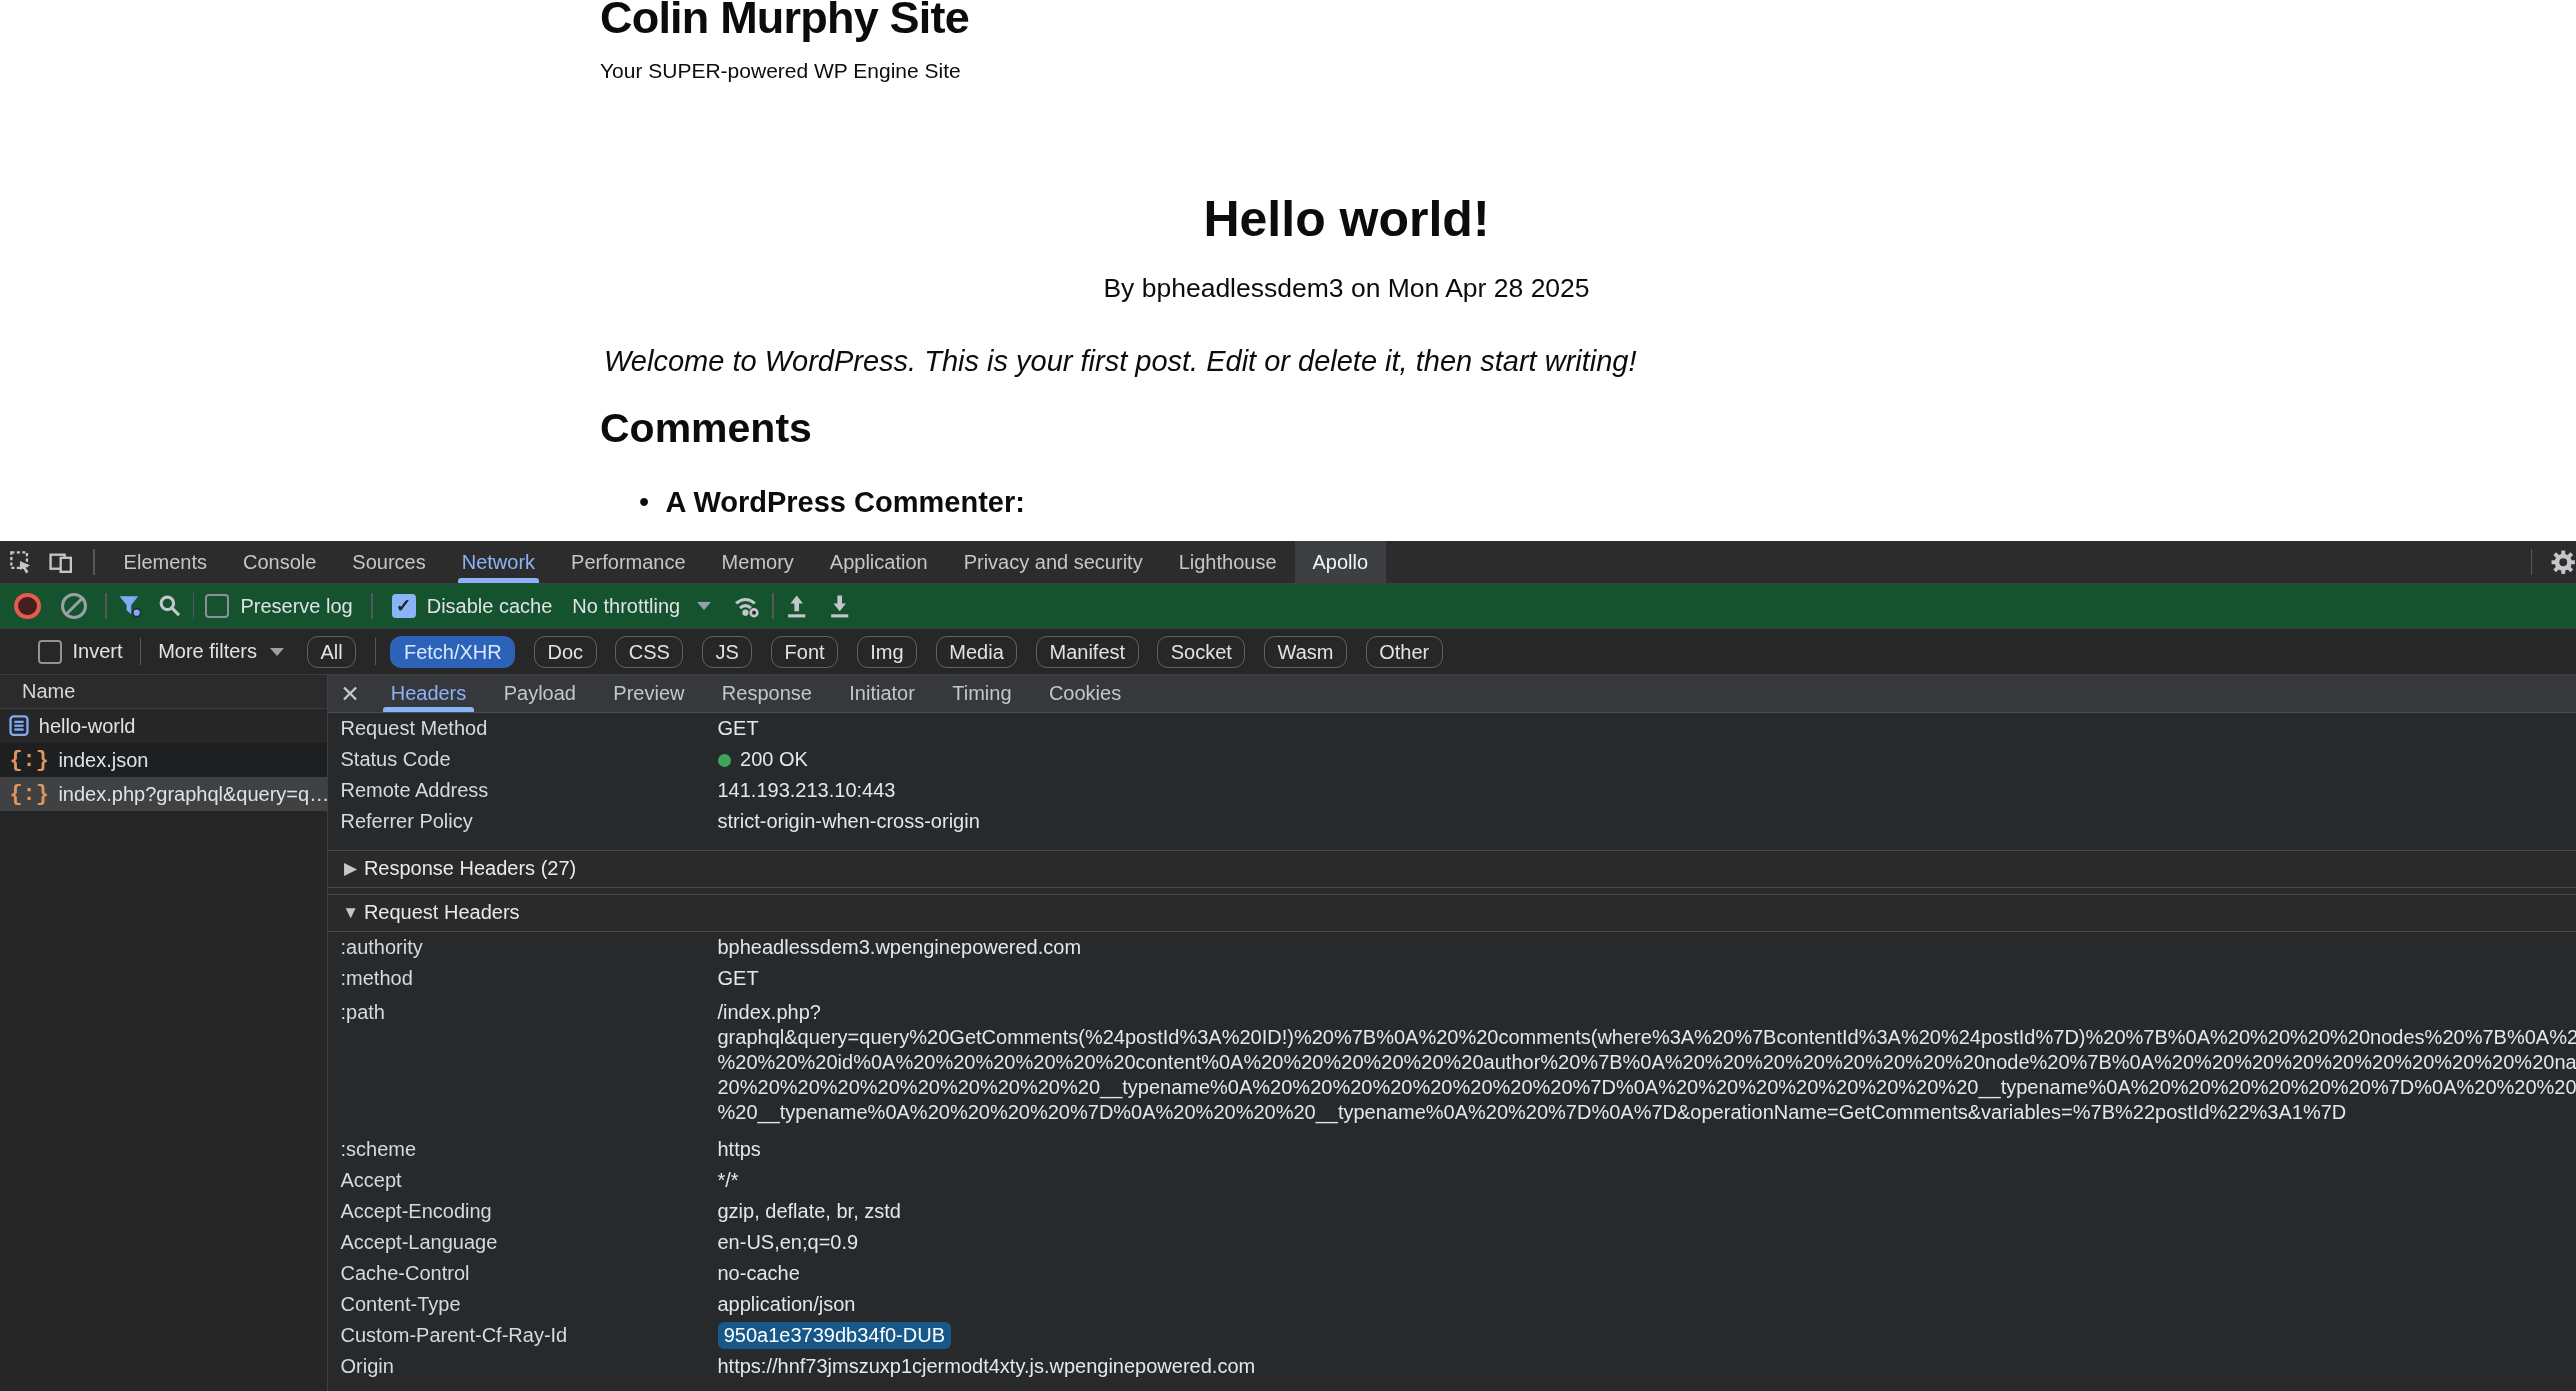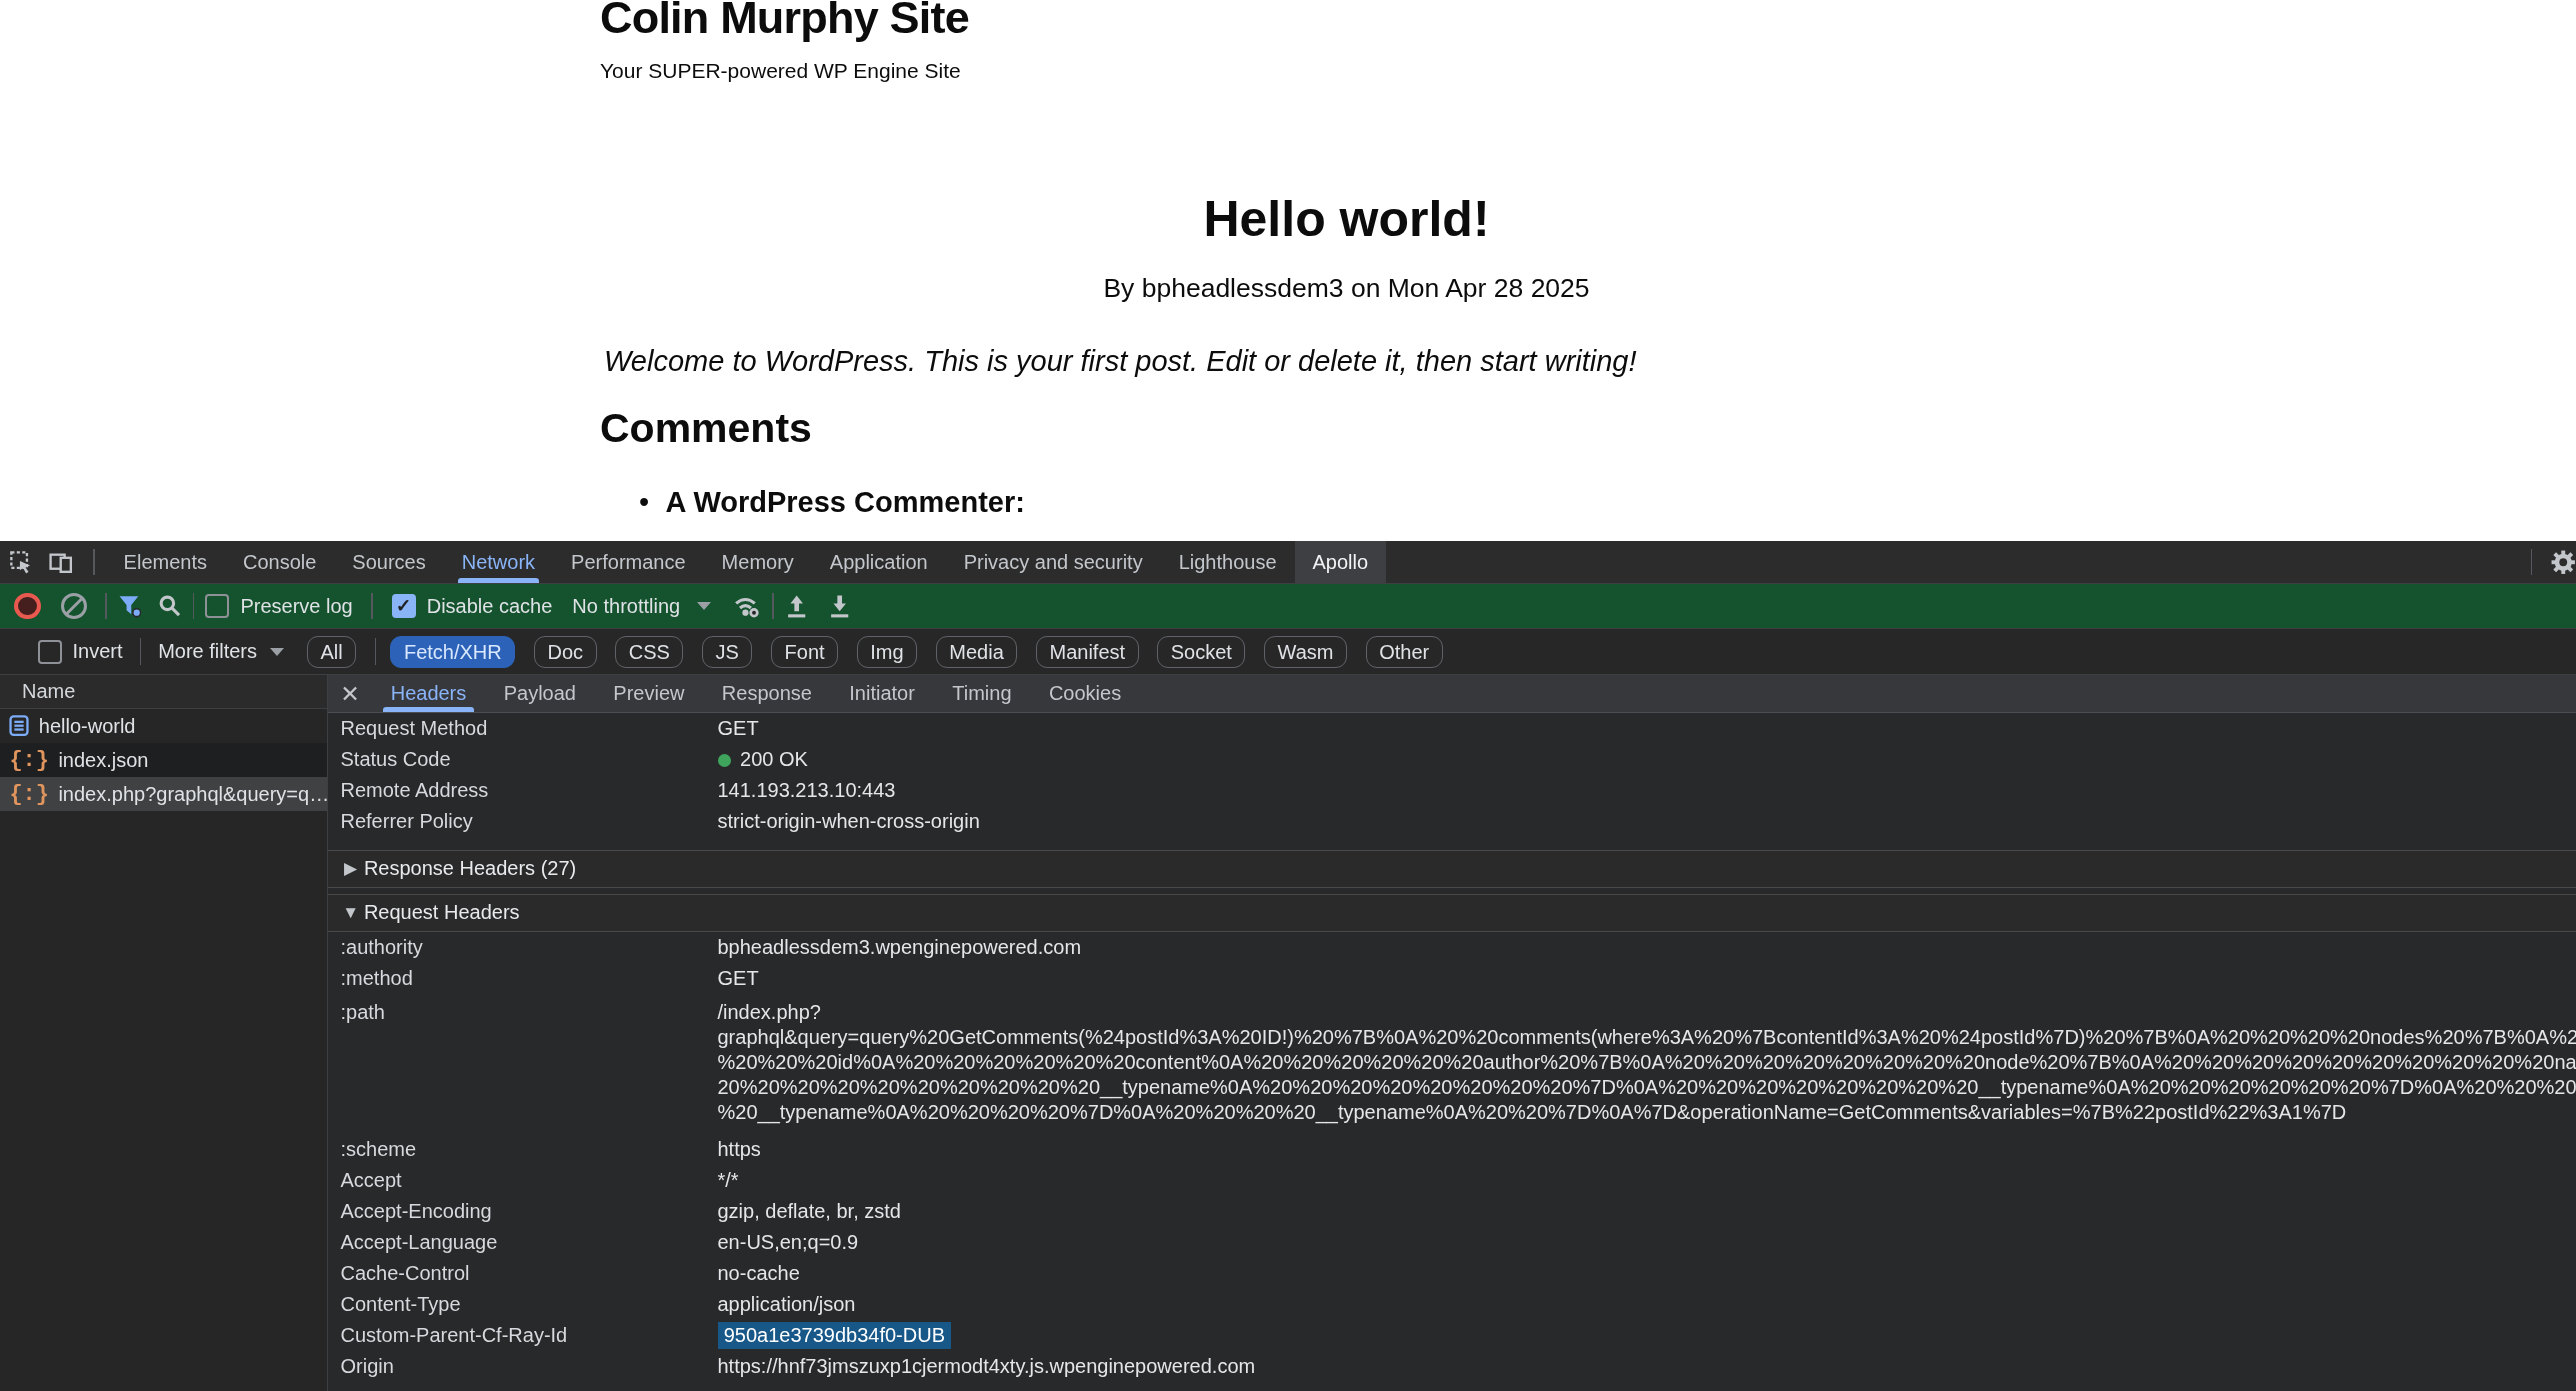--- a/index.html
+++ b/index.html
@@ -73,21 +73,21 @@
   .h-row{display:flex;height:31px;line-height:31px;white-space:nowrap;}
   .h-row .lbl{width:377px;flex:none;padding-left:12.5px;color:#d6d9dd;overflow:hidden;}
   .h-row .val{color:#e4e7ea;}
   .dot-green{display:inline-block;width:13.2px;height:13.2px;border-radius:50%;background:#3fa55c;margin-right:9.4px;vertical-align:-0.8px;}
   .spacer16{height:12.5px;} .spacer8{height:6.2px;}
   .sec-row{display:flex;align-items:center;height:36px;background:#2a2a2a;border-top:0.8px solid #4a4a4a;border-bottom:0.8px solid #4a4a4a;padding-left:9.4px;cursor:pointer;font-weight:500;color:#e8eaed;}
   .sec-row .tri{width:26.5px;font-size:17px;color:#c3c7cc;text-align:center;flex:none;}
   .path-row{display:flex;padding:6.2px 0 9.4px 0;}
   .path-row .lbl{width:377px;flex:none;padding-left:12.5px;color:#d6d9dd;line-height:25px;}
   .path-lines{line-height:25px;white-space:nowrap;color:#e4e7ea;min-width:0;}
-  .hl{background:#185889;color:#fff;padding:2.3px 6.2px;border-radius:0;}
+  .hl{background:#185889;color:#fff;padding:2.3px 6.2px;border-radius:6px;}
 
   svg{display:block;}
 </style>
 </head>
 <body>
 
 <div class="screen">
 
   <section class="webpage">
     <h1 class="site-title">Colin Murphy Site</h1>

